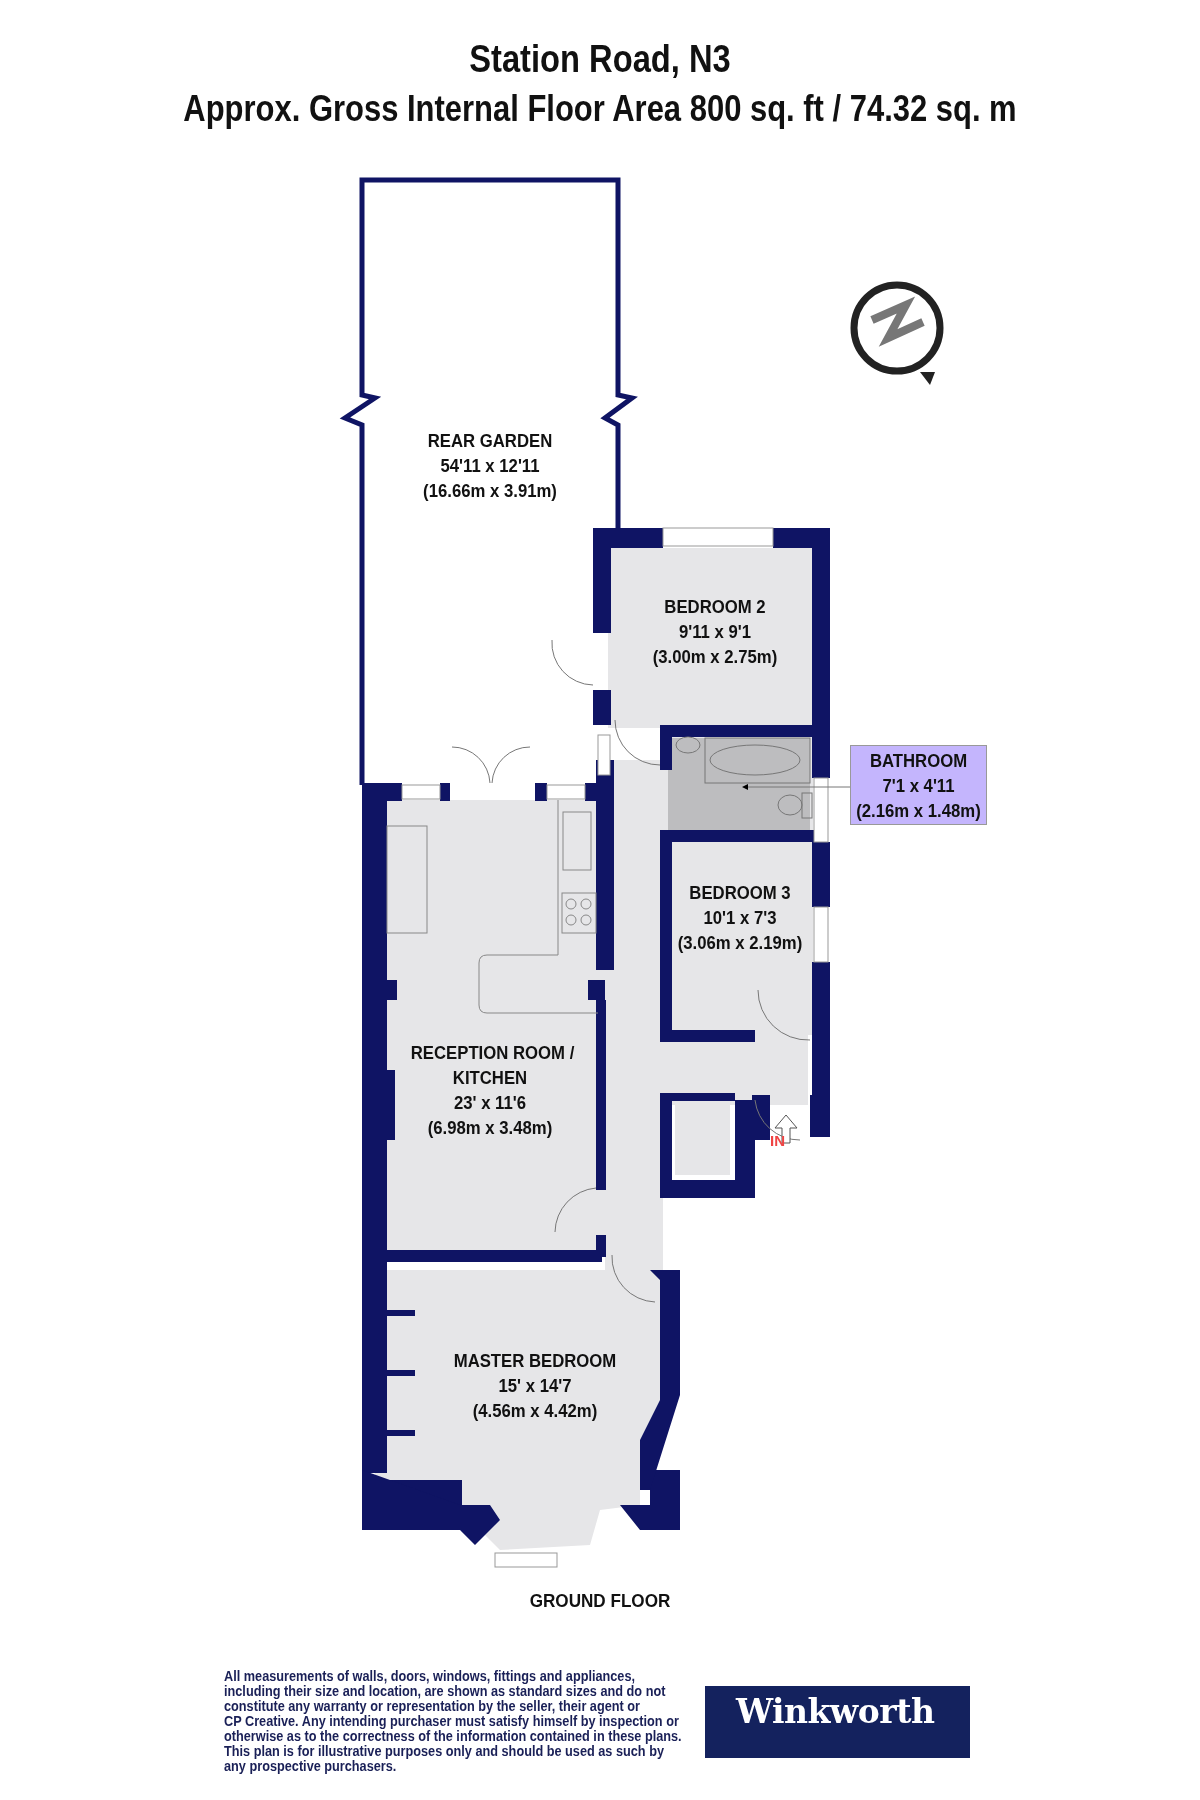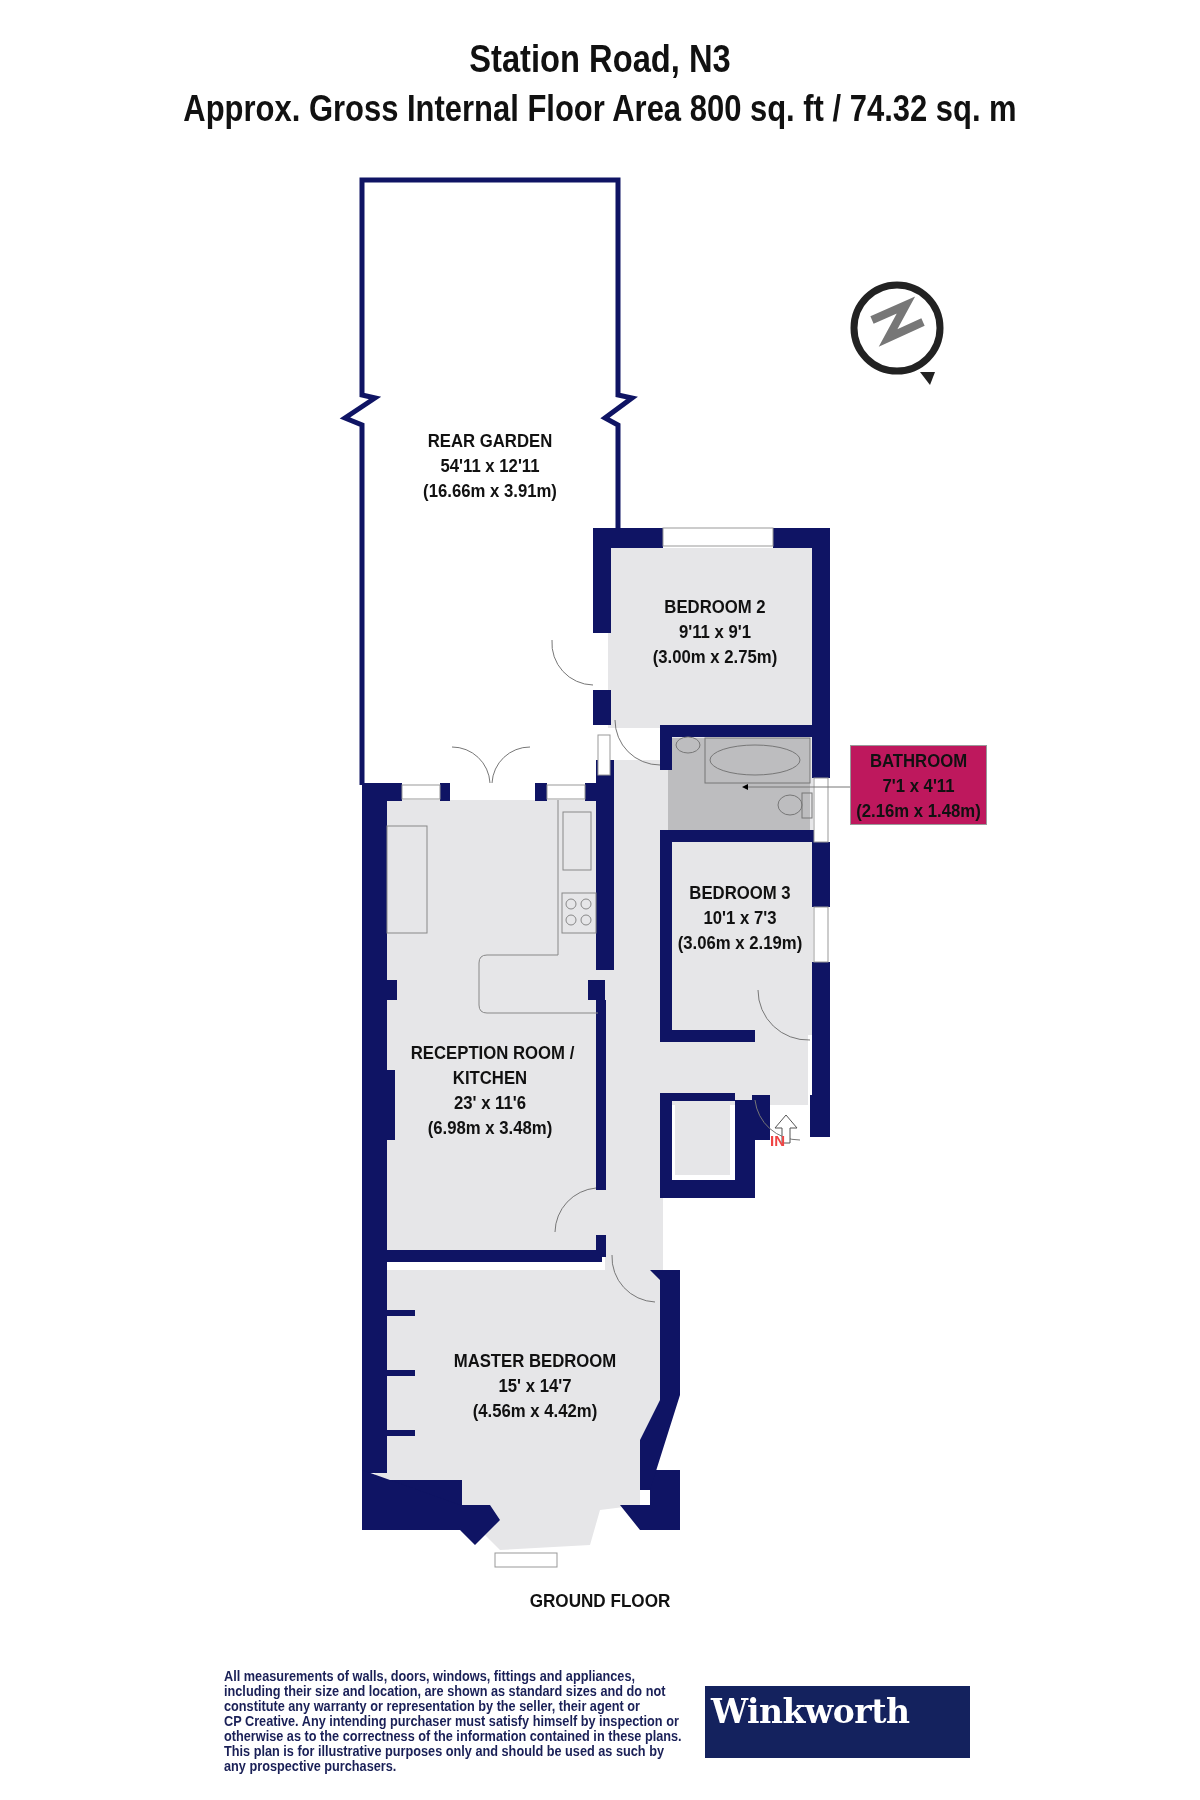--- a/index.html
+++ b/index.html
@@ -3,26 +3,26 @@
 <meta charset="utf-8">
 <style>
   html, body { margin:0; padding:0; background:#ffffff; }
   body { width:1200px; height:1800px; position:relative; overflow:hidden; font-family:"Liberation Sans", sans-serif; }
   .title { position:absolute; left:0; width:1200px; text-align:center; font-weight:bold; color:#111; transform:scaleX(0.86); transform-origin:600px 0; }
   .t1 { top:38px; font-size:38px; }
   .t2 { top:88px; font-size:36px; }
   svg#plan { position:absolute; left:0; top:0; }
   .room-label { position:absolute; text-align:center; font-weight:bold; color:#111; font-size:19px; line-height:25px; transform:scaleX(0.88); }
   .room-label div { white-space:nowrap; }
-  .bath-box { position:absolute; left:850px; top:745px; width:135px; height:78px; border:1px solid #999; background:#be185d; }
+  .bath-box { position:absolute; left:850px; top:745px; width:135px; height:78px; border:1px solid #999; background:#c4b5fd; }
   .floor-label { position:absolute; left:500px; top:1590px; width:200px; text-align:center; font-weight:bold; font-size:19px; color:#111; transform:scaleX(0.9); }
   .in-label { position:absolute; left:770px; top:1132px; font-weight:bold; font-size:15px; color:#ef4444; }
   .disclaimer { position:absolute; left:224px; top:1668px; width:480px; font-size:15.5px; line-height:15px; color:#1a2057; font-weight:bold; transform:scaleX(0.82); transform-origin:0 0; width:590px; }
   .logo { position:absolute; left:705px; top:1686px; width:265px; height:72px; background:#14225e; }
-  .logo span { position:absolute; left:6px; top:6px; color:#fff; font-family:"DejaVu Serif", serif; font-weight:bold; font-size:33px; letter-spacing:-0.5px; }
+  .logo span { position:absolute; left:31px; top:6px; color:#fff; font-family:"DejaVu Serif", serif; font-weight:bold; font-size:33px; letter-spacing:-0.5px; }
 </style>
 </head>
 <body>
 
 <div class="title t1">Station Road, N3</div>
 <div class="title t2">Approx. Gross Internal Floor Area 800 sq. ft / 74.32 sq. m</div>
 
 <svg id="plan" width="1200" height="1800" viewBox="0 0 1200 1800">
   <defs>
     <marker id="a" viewBox="0 0 10 10" refX="5" refY="5" markerWidth="6" markerHeight="6" orient="auto">

